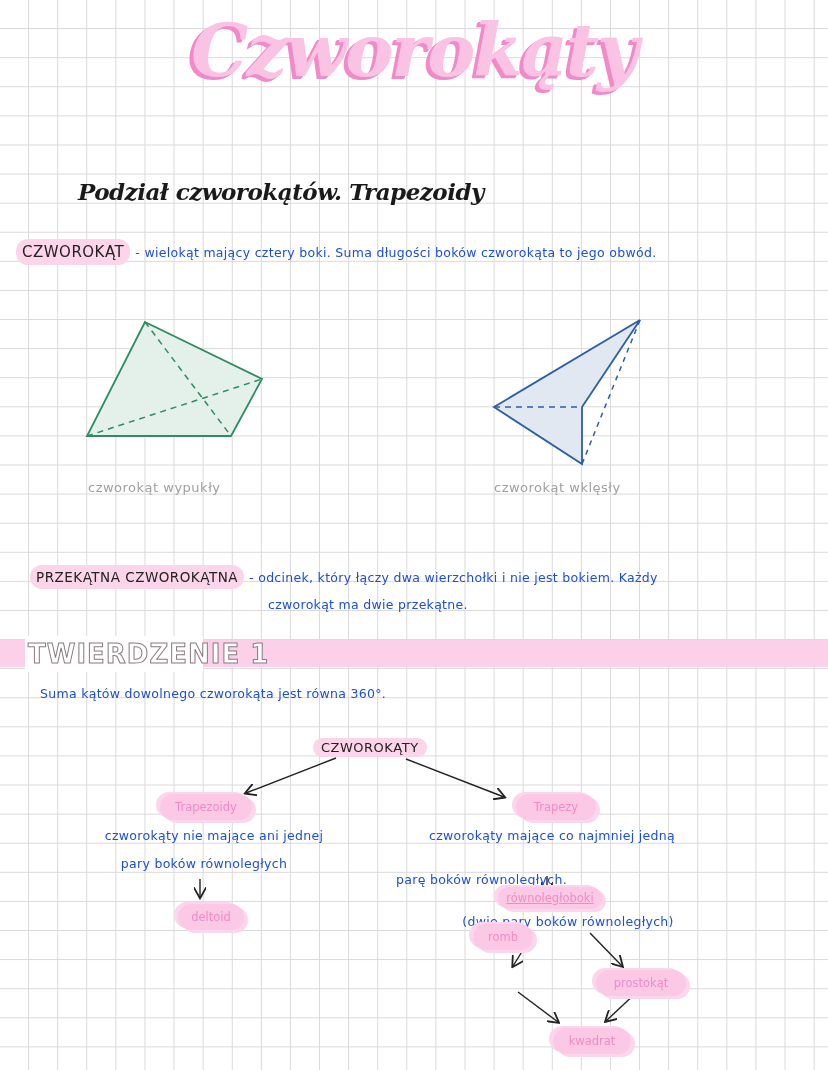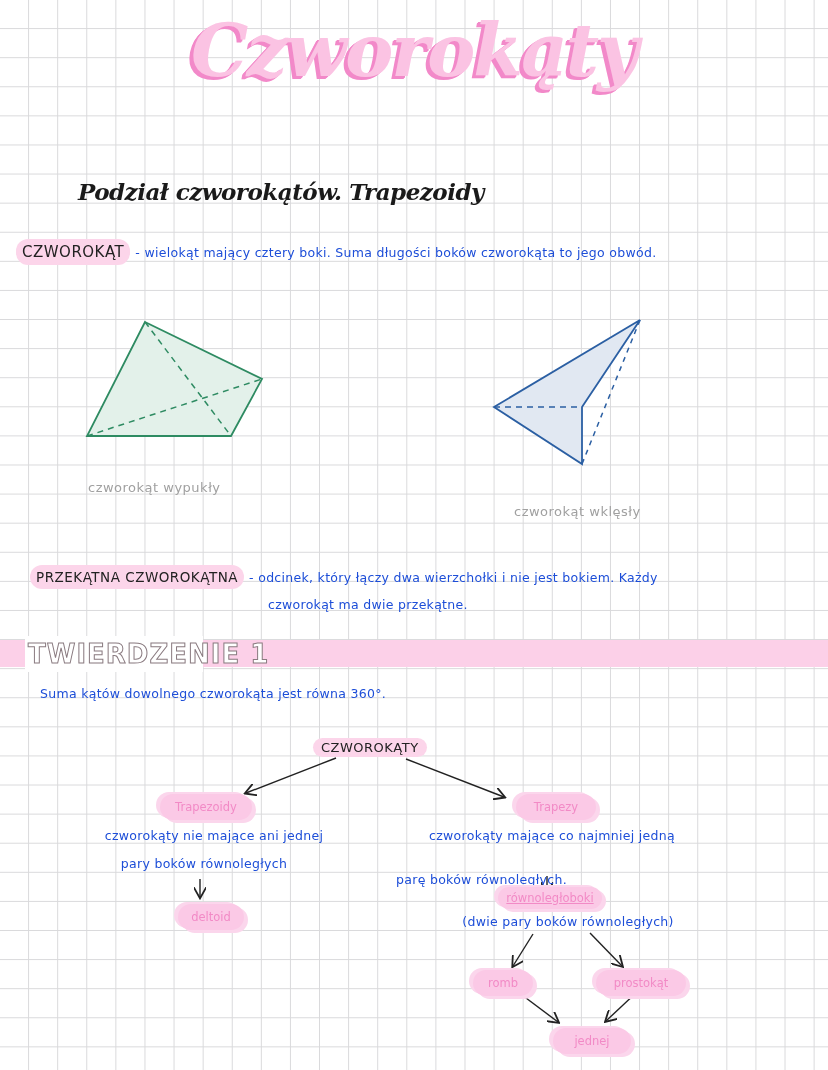--- a/index.html
+++ b/index.html
@@ -86,21 +86,21 @@
     <line x1="200" y1="879" x2="200" y2="897" marker-end="url(#ah)"></line>
     <line x1="547" y1="876" x2="547" y2="892" marker-end="url(#ah)"></line>
     <line x1="533" y1="934" x2="513" y2="966" marker-end="url(#ah)"></line>
     <line x1="590" y1="933" x2="622" y2="966" marker-end="url(#ah)"></line>
     <line x1="518" y1="992" x2="558" y2="1022" marker-end="url(#ah)"></line>
     <line x1="638" y1="991" x2="606" y2="1021" marker-end="url(#ah)"></line>
   </g>
 </svg>
 
 <div class="abs caption" style="left:88px; top:480px;">czworokąt wypukły</div>
-<div class="abs caption" style="left:494px; top:504px;margin-left:20px;">czworokąt wklęsły</div>
+<div class="abs caption" style="left:494px; top:480px;">czworokąt wklęsły</div>
 
 <div class="abs" style="left:30px; top:567px; white-space:nowrap;">
   <span class="term hl" style="font-size:13.5px;">PRZEKĄTNA CZWOROKĄTNA</span>
   <span class="hand">- odcinek, który łączy dwa wierzchołki i nie jest bokiem. Każdy</span>
 </div>
 <div class="abs hand" style="left:268px; top:597px;">czworokąt ma dwie przekątne.</div>
 
 <div class="abs banner"></div>
 <div class="abs banner-gap"></div>
 <div class="abs banner-label">TWIERDZENIE 1</div>
@@ -112,15 +112,15 @@
 <div class="abs hand" style="left:84px; top:828px; width:260px; text-align:center;">czworokąty nie mające ani jednej</div>
 <div class="abs hand" style="left:84px; top:856px; width:240px; text-align:center;">pary boków równoległych</div>
 <div class="abs cloud" style="left:178px; top:904px; width:66px;">deltoid</div>
 
 <div class="abs cloud" style="left:516px; top:794px; width:80px;">Trapezy</div>
 <div class="abs hand" style="left:412px; top:828px; width:280px; text-align:center;">czworokąty mające co najmniej jedną</div>
 <div class="abs hand" style="left:396px; top:856px; width:280px; text-align:left;margin-top:16px;">parę boków równoległych.</div>
 <div class="abs cloud" style="left:498px; top:887px; width:104px; height:22px; line-height:22px;text-decoration:underline;">równoległoboki</div>
 <div class="abs hand" style="left:448px; top:914px; width:240px; text-align:center;">(dwie pary boków równoległych)</div>
 
-<div class="abs cloud" style="left:473px; top:970px; width:60px;">romb</div>
+<div class="abs cloud" style="left:473px; top:924px; width:60px;">romb</div>
 <div class="abs cloud" style="left:596px; top:970px; width:90px;">prostokąt</div>
-<div class="abs cloud" style="left:553px; top:1028px; width:78px;">jednej</div>
+<div class="abs cloud" style="left:553px; top:1028px; width:78px;">kwadrat</div>
 
 </body></html>

